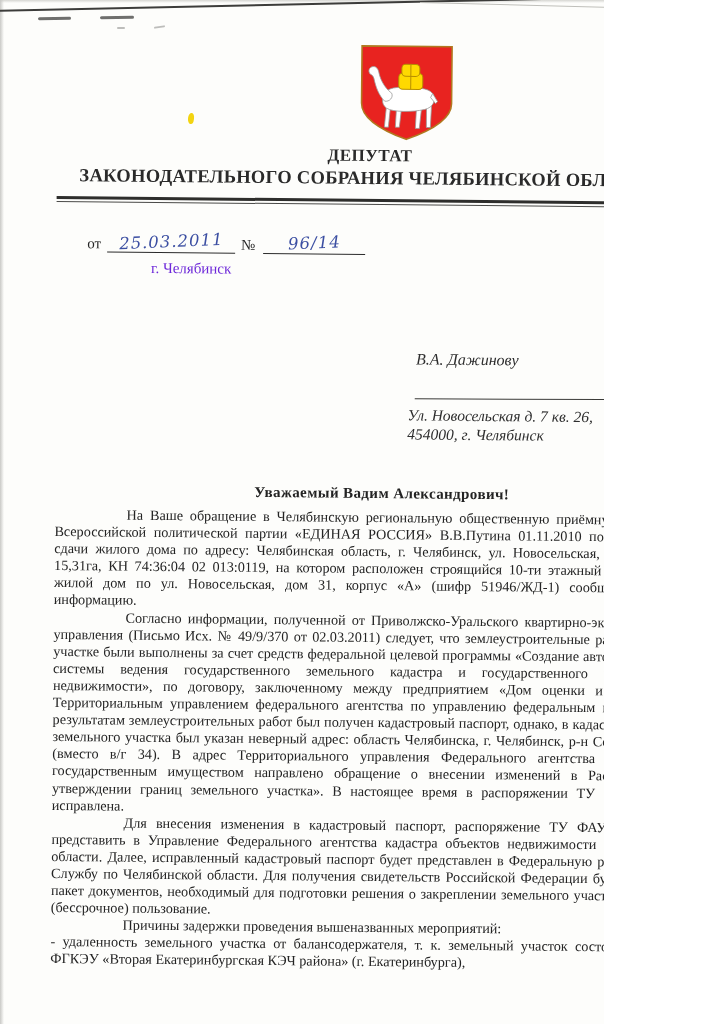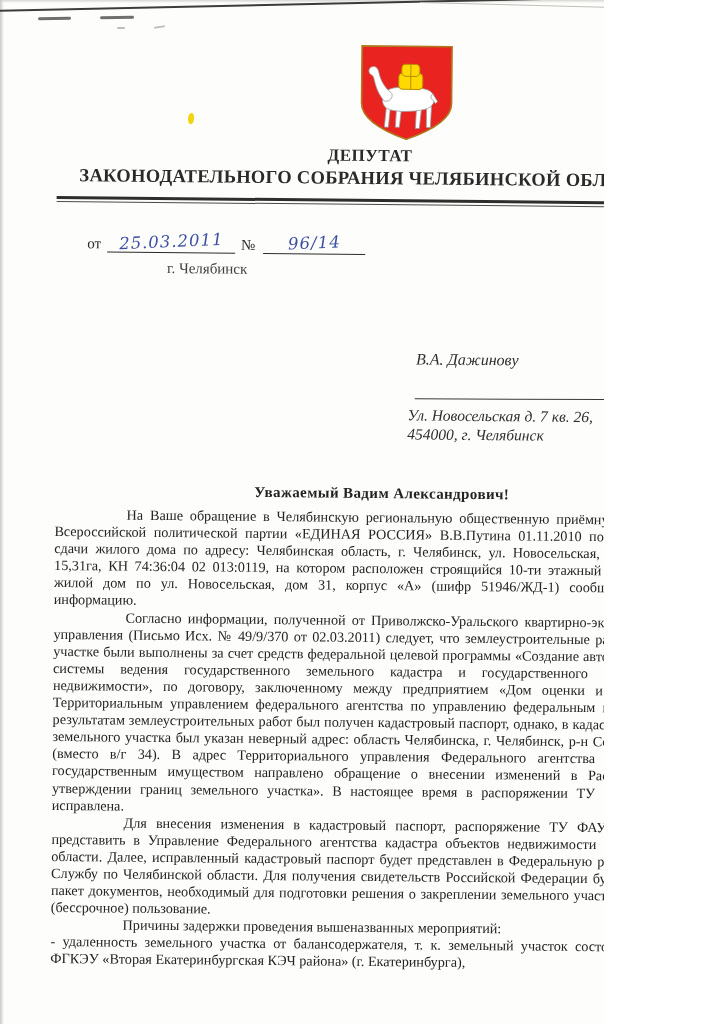--- a/index.html
+++ b/index.html
@@ -43,21 +43,21 @@
 
   .ref-row{position:absolute;left:88px;top:233px;width:330px;font-size:15px;}
   .ref-label{display:inline-block;}
   .blank{display:inline-block;border-bottom:1px solid #2b2b2b;height:18px;
     vertical-align:bottom;text-align:center;}
   .blank.date{width:128px;margin:0 6px 0 6px;}
   .blank.num{width:102px;margin-left:8px;}
   .hand{font-style:italic;color:#3c4fa2;font-size:16.5px;letter-spacing:1px;
     display:inline-block;transform:rotate(-3deg) translateY(-2px);
     font-family:"DejaVu Serif","Liberation Serif",serif;}
-  .city{position:absolute;left:168px;top:259px;font-size:15px;color:#404040;}
+  .city{position:absolute;left:152px;top:259px;font-size:15px;color:#6d28d9;}
 
   .addressee{position:absolute;left:418px;top:347px;width:296px;
     font-style:italic;font-size:16px;color:#2e2e2e;}
   .addr-rule{position:absolute;left:417px;top:394px;width:296px;height:1px;
     background:#3a3a38;transform:rotate(-0.35deg);}
   .addr-lines{position:absolute;left:410px;top:402px;width:300px;
     font-style:italic;font-size:15.5px;line-height:19px;color:#2e2e2e;}
 
   .salutation{position:absolute;left:57px;top:482px;width:656px;text-align:center;
     font-weight:bold;font-size:15px;letter-spacing:.4px;color:#232323;}

